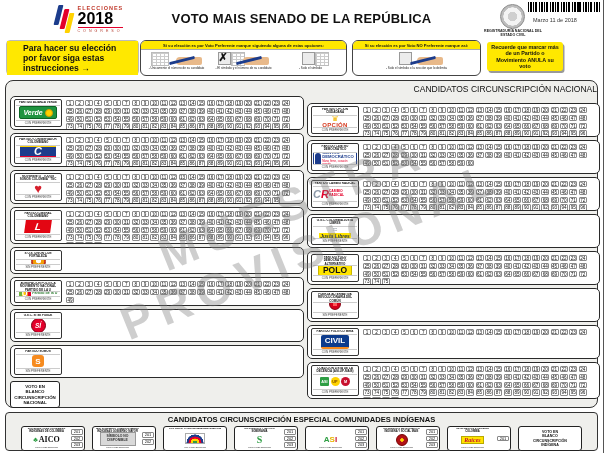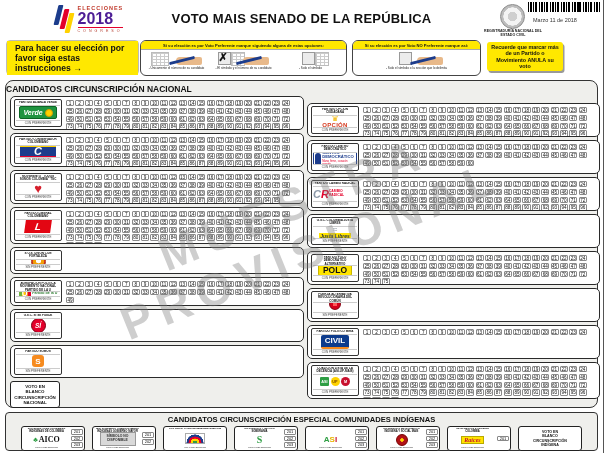--- a/index.html
+++ b/index.html
@@ -5,55 +5,55 @@
   html,body{margin:0;padding:0;background:#fff;}
   .sheet{position:relative;width:604px;height:453px;background:#fff;overflow:hidden;
          font-family:"Liberation Sans",sans-serif;color:#111;border-right:1.5px solid #555;box-sizing:border-box;}
 
   
   .elogo{position:absolute;left:55px;top:5px;display:flex;align-items:center;}
   .brush{display:flex;margin-right:3px;transform:skewX(-14deg);}
   .brush i{display:block;width:5px;height:20px;margin-right:1.5px;border-radius:1px;}
   .b1{background:#1c3c8c;} .b2{background:#e4002b;height:16px;margin-top:4px;} .b3{background:#ffd200;height:12px;margin-top:8px;}
   .etop{font-size:5.5px;font-weight:bold;color:#c0392b;letter-spacing:1px;}
-  .eyear{font-size:16px;font-weight:bold;color:#4c1d95;line-height:15px;}
+  .eyear{font-size:16px;font-weight:bold;color:#000000;line-height:15px;}
   .ebot{font-size:3.6px;letter-spacing:3px;color:#b33a2c;border-top:0.5px solid #e4002b;margin-top:1px;padding-top:1px;}
   .main-title{position:absolute;left:0;right:0;top:11px;text-align:center;font-size:13px;font-weight:bold;letter-spacing:.2px;}
   .barcode{position:absolute;left:528px;top:2px;width:72px;height:10px;
            background:repeating-linear-gradient(90deg,#000 0 1px,#fff 1px 2px,#000 2px 4px,#fff 4px 5.5px);}
   .seal{position:absolute;left:500px;top:4px;width:23px;height:23px;border-radius:50%;
         border:1.5px solid #8a8a8a;background:radial-gradient(circle,#cfcfcf 0 28%,#f4f4f4 30% 55%,#bdbdbd 57% 70%,#e9e9e9 72%);}
   .reg-text{position:absolute;left:478px;top:29px;width:70px;font-size:3.6px;line-height:4px;font-weight:bold;text-align:center;color:#222;}
   .date{position:absolute;left:533px;top:17px;font-size:5.5px;color:#333;}
 
   
   .intro-wrap{position:absolute;left:6px;top:40px;width:131px;height:33px;background:#e9e9e7;border:0.5px solid #bbb;border-radius:4px;
               display:flex;align-items:center;justify-content:center;}
-  .intro{background:#ffe800;font-weight:bold;font-size:8.6px;line-height:10px;padding:2px 8px;}
+  .intro{background:#ffe800;font-weight:bold;font-size:8.6px;line-height:10px;padding:2px 16px;}
   .instr-panel{position:absolute;background:#fff;border:1.2px solid #444;border-radius:6px;box-sizing:border-box;}
   .p1{left:140px;top:40px;width:207px;height:36px;}
   .p2{left:352px;top:40px;width:129px;height:36px;}
   .instr-head{background:#ffe800;font-size:4.1px;font-weight:bold;text-align:center;padding:1.5px 2px;border-bottom:0.5px solid #aaa;
               border-radius:5px 5px 0 0;}
   .instr-body{display:flex;justify-content:space-around;align-items:flex-start;padding:1px 2px;}
   .opt{display:flex;flex-direction:column;align-items:center;width:33%;}
   .pic{position:relative;width:52px;height:15px;}
   .pic .grid3{position:absolute;left:1px;top:1px;width:16px;height:12px;border:0.5px solid #bbb;
        background:repeating-linear-gradient(90deg,#ccc 0 1px,transparent 1px 4px),repeating-linear-gradient(#ccc 0 1px,transparent 1px 3px);}
   .pic .sym{position:absolute;left:1px;top:1px;width:11px;height:11px;border:0.5px solid #999;background:#ececec;}
   .pic .xmark{position:absolute;left:1px;top:0;font-weight:bold;font-size:11px;line-height:12px;color:#111;}
   .pic .hand{position:absolute;right:0;bottom:1px;width:26px;height:8px;background:#e8b98a;border-radius:4px 2px 2px 4px;}
   .pic .pen{position:absolute;right:7px;bottom:4px;width:26px;height:3px;background:#1c3c8c;border-radius:1px;transform:rotate(-14deg);}
   .cap{font-size:3.1px;line-height:3.4px;text-align:center;margin-top:1px;color:#222;}
   .warn{position:absolute;left:487px;top:42px;width:76px;height:29px;background:#ffe800;border-radius:3px;box-shadow:1.5px 2px 0 #9a9a9a;
         font-size:5.4px;font-weight:bold;text-align:center;display:flex;align-items:center;justify-content:center;line-height:6.4px;padding:1px 3px;box-sizing:border-box;}
 
   
   .nat-panel{position:absolute;left:5px;top:80px;width:593px;height:328px;background:#efefec;border:1.5px solid #333;border-radius:8px;box-sizing:border-box;}
-  .nat-title{position:absolute;left:0;right:0;top:3px;text-align:left;font-size:8.5px;font-weight:bold;}
+  .nat-title{position:absolute;left:0;right:0;top:3px;text-align:right;font-size:8.5px;font-weight:normal;}
   .col{position:absolute;display:flex;flex-direction:column;gap:3px;}
   .col-left{left:4px;top:15px;width:294px;}
   .col-right{left:301px;top:22px;width:293px;}
 
   .party-row{display:flex;gap:4px;background:#fff;border:1px solid #2a2a2a;border-radius:5px;padding:2px 3px;box-sizing:border-box;overflow:hidden;}
   .party-card{width:48px;min-width:48px;background:#fff;border:1px solid #333;border-radius:2px;display:flex;flex-direction:column;padding:1px;box-sizing:border-box;}
   .party-head{font-size:3px;line-height:3.3px;font-weight:bold;text-align:center;border-bottom:0.5px solid #ccc;padding-bottom:0.5px;max-height:8px;overflow:hidden;}
   .plogo{flex:1;display:flex;align-items:center;justify-content:center;overflow:hidden;}
   .party-foot{font-size:2.9px;text-align:center;color:#444;border-top:0.5px solid #ccc;padding-top:0.5px;}
   .cells{flex:1;display:flex;flex-wrap:wrap;align-content:flex-start;padding-top:1px;}

